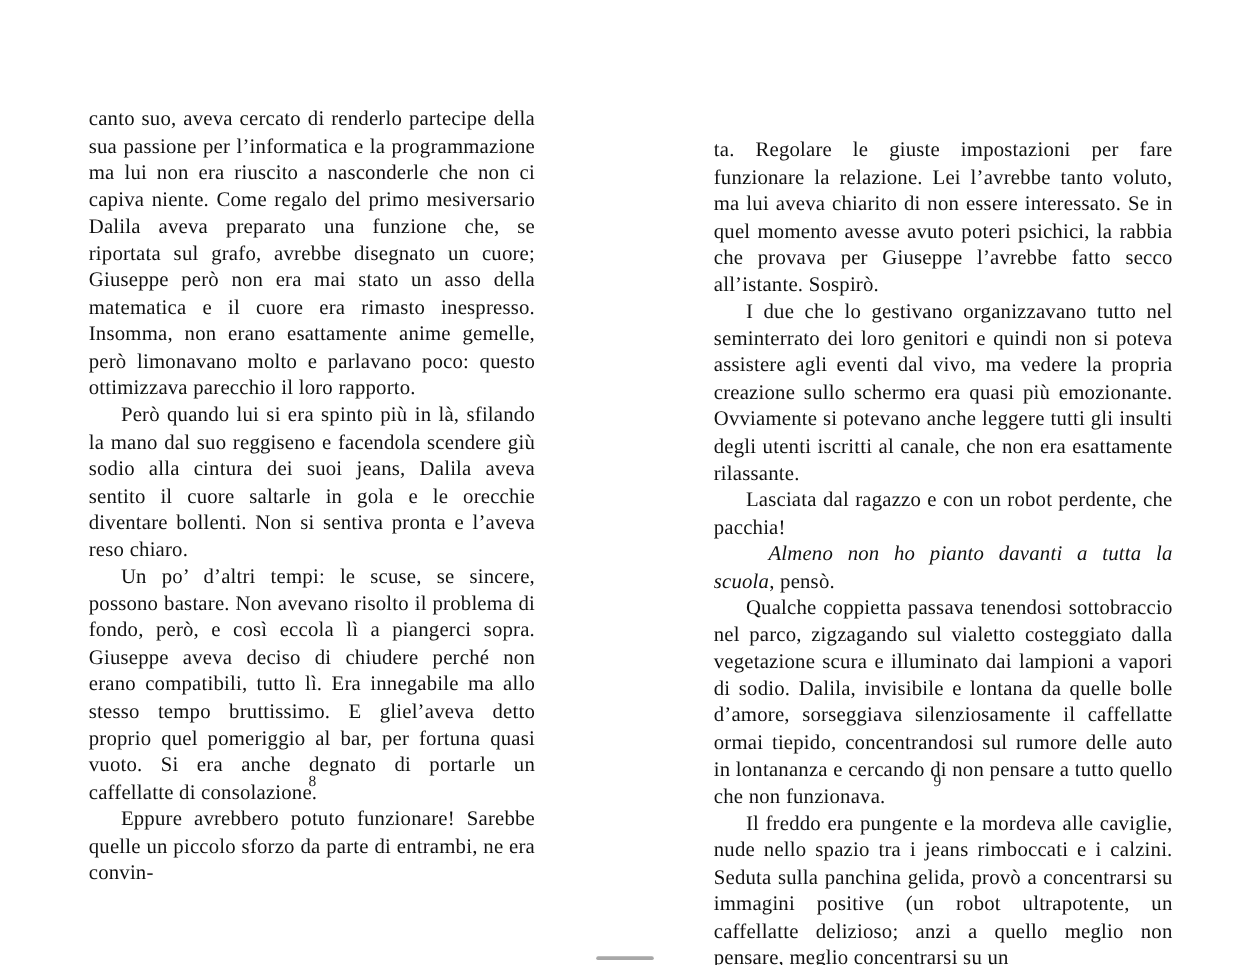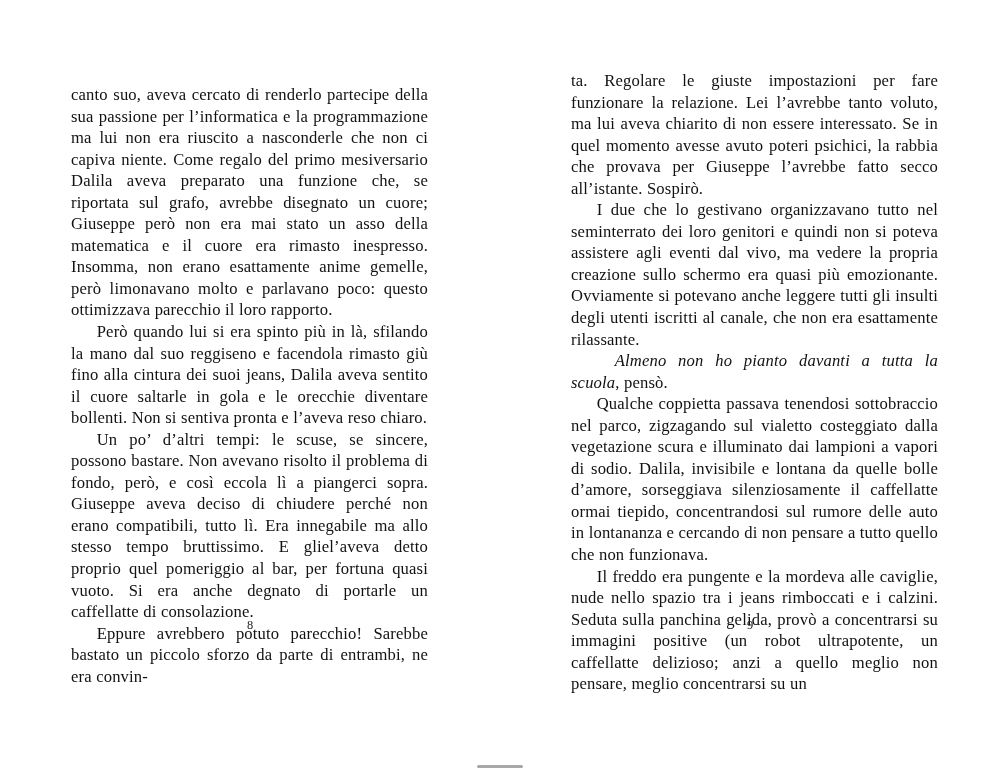--- a/index.html
+++ b/index.html
@@ -28,21 +28,21 @@
 
   .page {
     position: relative;
     width: 500px;
     height: 676px;
     background: #ffffff;
     box-sizing: border-box;
   }
 
   .page-left  { padding: 84px 72px 0 71px; }
-  .page-right { padding: 70px 62px 0 71px; }
+  .page-right { padding: 109px 62px 0 71px; }
 
   .textblock {
     width: 100%;
     text-align: justify;
     text-justify: inter-word;
     font-size: 16.6px;
     line-height: 21.55px;
     letter-spacing: 0.01em;
     word-spacing: 0.005em;
     -webkit-font-smoothing: antialiased;
@@ -88,31 +88,32 @@
   }
 </style>
 </head>
 <body>
 
 <div class="spread">
 
   <div class="page page-left">
     <div class="textblock">
       <p class="noindent">canto suo, aveva cercato di renderlo partecipe della sua passione per l’informatica e la programmazione ma lui non era riuscito a nasconderle che non ci capiva niente. Come regalo del primo mesiversario Dalila aveva preparato una funzione che, se riportata sul grafo, avrebbe disegnato un cuore; Giuseppe però non era mai stato un asso della matematica e il cuore era rimasto inespresso. Insomma, non erano esattamente anime gemelle, però limonavano molto e parlavano poco: questo ottimizzava parecchio il loro rapporto.</p>
-      <p>Però quando lui si era spinto più in là, sfilando la mano dal suo reggiseno e facendola rimasto giù fino alla cintura dei suoi jeans, Dalila aveva sentito il cuore saltarle in gola e le orecchie diventare bollenti. Non si sentiva pronta e l’aveva reso chiaro.</p>
+      <p>Però quando lui si era spinto più in là, sfilando la mano dal suo reggiseno e facendola scendere giù sodio alla cintura dei suoi jeans, Dalila aveva sentito il cuore saltarle in gola e le orecchie diventare bollenti. Non si sentiva pronta e l’aveva reso chiaro.</p>
       <p>Un po’ d’altri tempi: le scuse, se sincere, possono bastare. Non avevano risolto il problema di fondo, però, e così eccola lì a piangerci sopra. Giuseppe aveva deciso di chiudere perché non erano compatibili, tutto lì. Era innegabile ma allo stesso tempo bruttissimo. E gliel’aveva detto proprio quel pomeriggio al bar, per fortuna quasi vuoto. Si era anche degnato di portarle un caffellatte di consolazione.</p>
-      <p>Eppure avrebbero potuto parecchio! Sarebbe bastato un piccolo sforzo da parte di entrambi, ne era convin-</p>
+      <p>Eppure avrebbero potuto funzionare! Sarebbe quelle un piccolo sforzo da parte di entrambi, ne era convin-</p>
     </div>
     <div class="folio">8</div>
   </div>
 
   <div class="page page-right">
     <div class="textblock">
       <p class="noindent">ta. Regolare le giuste impostazioni per fare funzionare la relazione. Lei l’avrebbe tanto voluto, ma lui aveva chiarito di non essere interessato. Se in quel momento avesse avuto poteri psichici, la rabbia che provava per Giuseppe l’avrebbe fatto secco all’istante. Sospirò.</p>
       <p>I due che lo gestivano organizzavano tutto nel seminterrato dei loro genitori e quindi non si poteva assistere agli eventi dal vivo, ma vedere la propria creazione sullo schermo era quasi più emozionante. Ovviamente si potevano anche leggere tutti gli insulti degli utenti iscritti al canale, che non era esattamente rilassante.</p>
+      <p>Lasciata dal ragazzo e con un robot perdente, che pacchia!</p>
       <p><span class="it">Almeno non ho pianto davanti a tutta la scuola</span><span>, pensò.</span></p>
       <p>Qualche coppietta passava tenendosi sottobraccio nel parco, zigzagando sul vialetto costeggiato dalla vegetazione scura e illuminato dai lampioni a vapori di sodio. Dalila, invisibile e lontana da quelle bolle d’amore, sorseggiava silenziosamente il caffellatte ormai tiepido, concentrandosi sul rumore delle auto in lontananza e cercando di non pensare a tutto quello che non funzionava.</p>
       <p>Il freddo era pungente e la mordeva alle caviglie, nude nello spazio tra i jeans rimboccati e i calzini. Seduta sulla panchina gelida, provò a concentrarsi su immagini positive (un robot ultrapotente, un caffellatte delizioso; anzi a quello meglio non pensare, meglio concentrarsi su un</p>
     </div>
     <div class="folio">9</div>
   </div>
 
 </div>
 
 <div class="scroll-indicator"></div>

